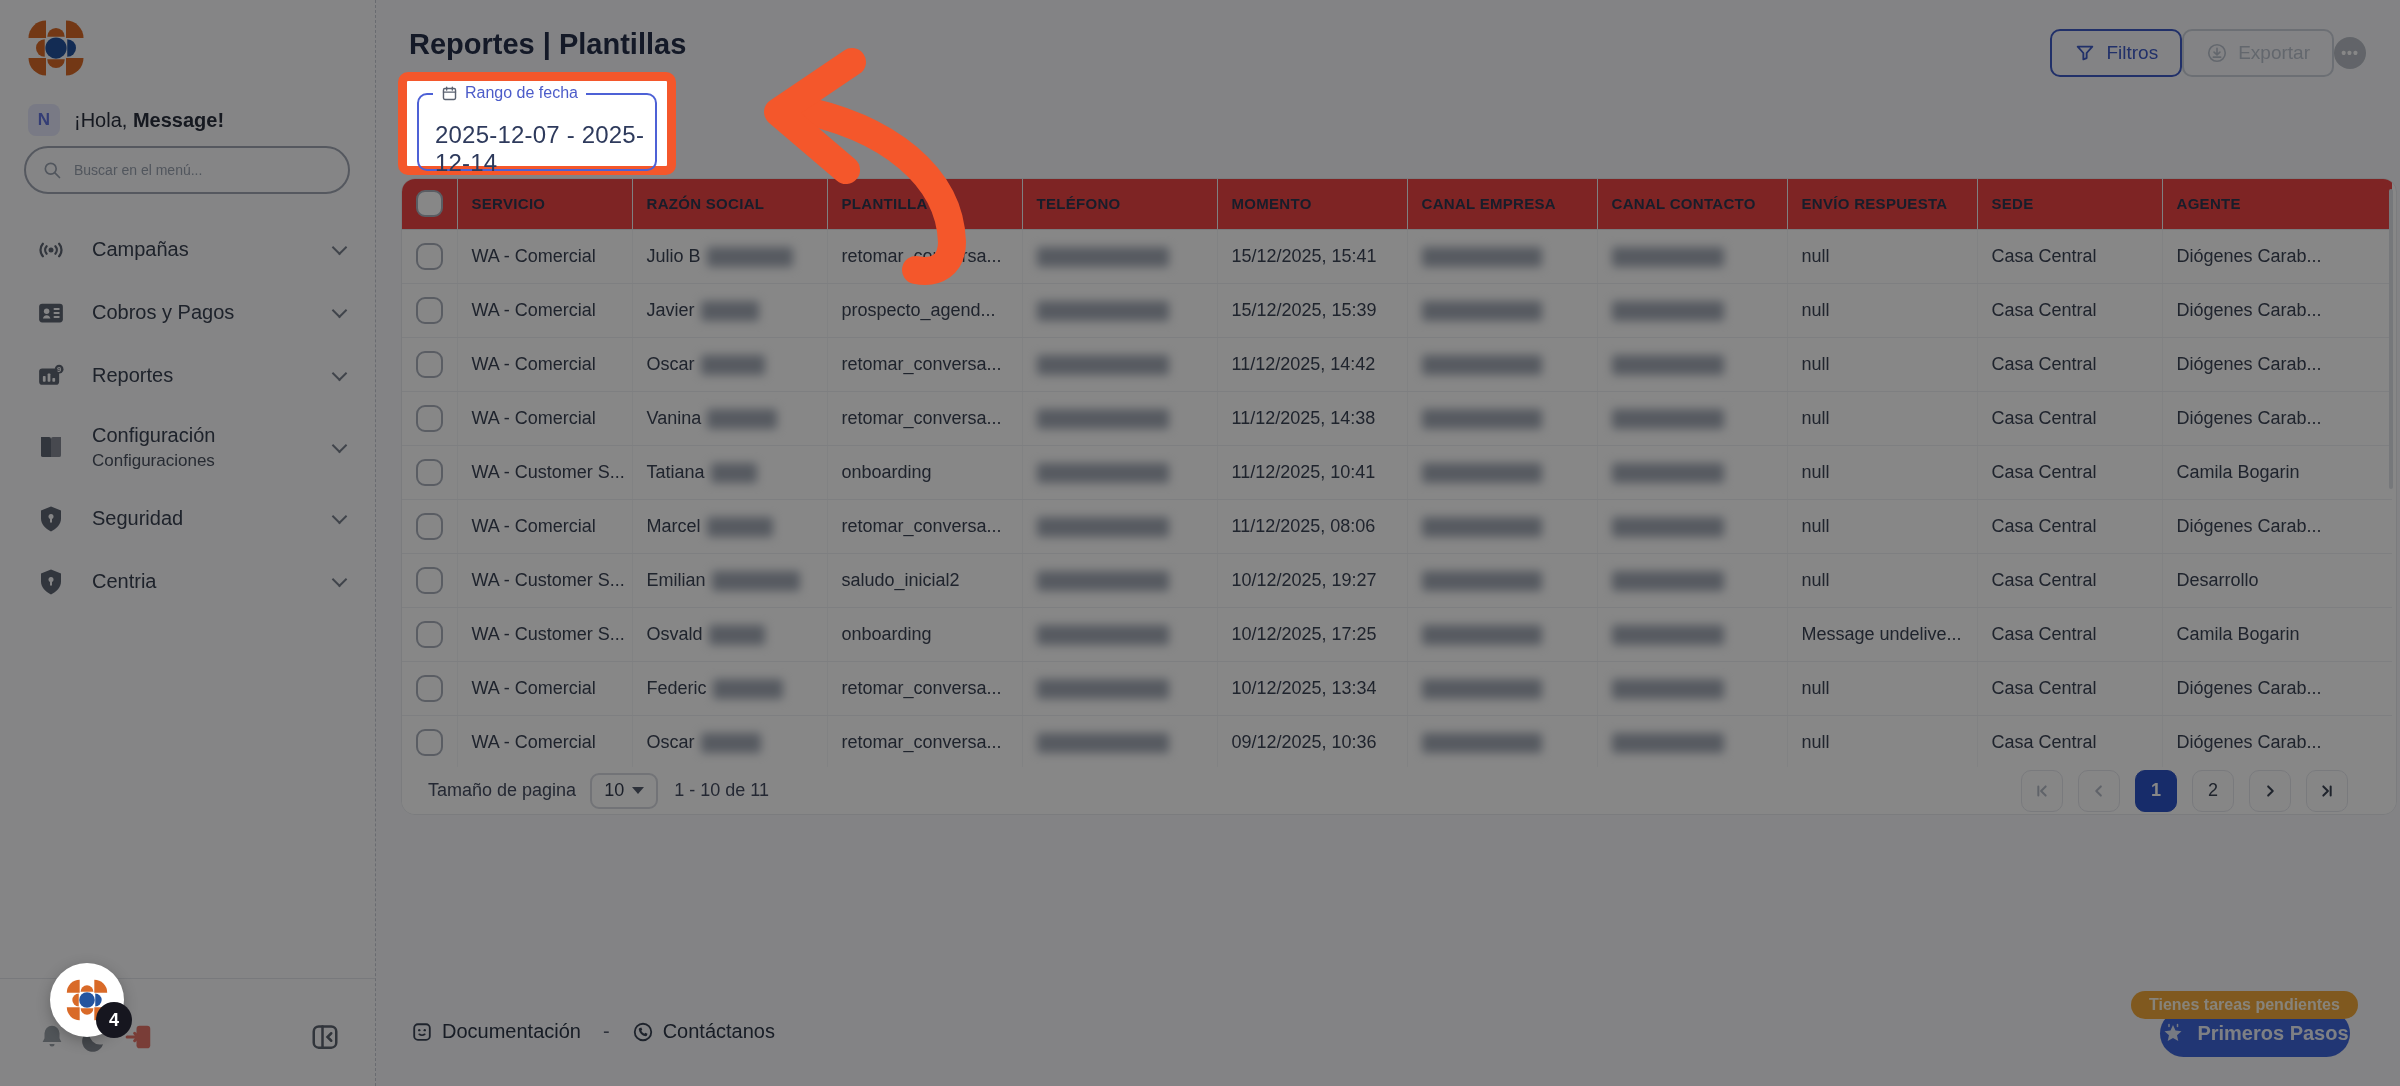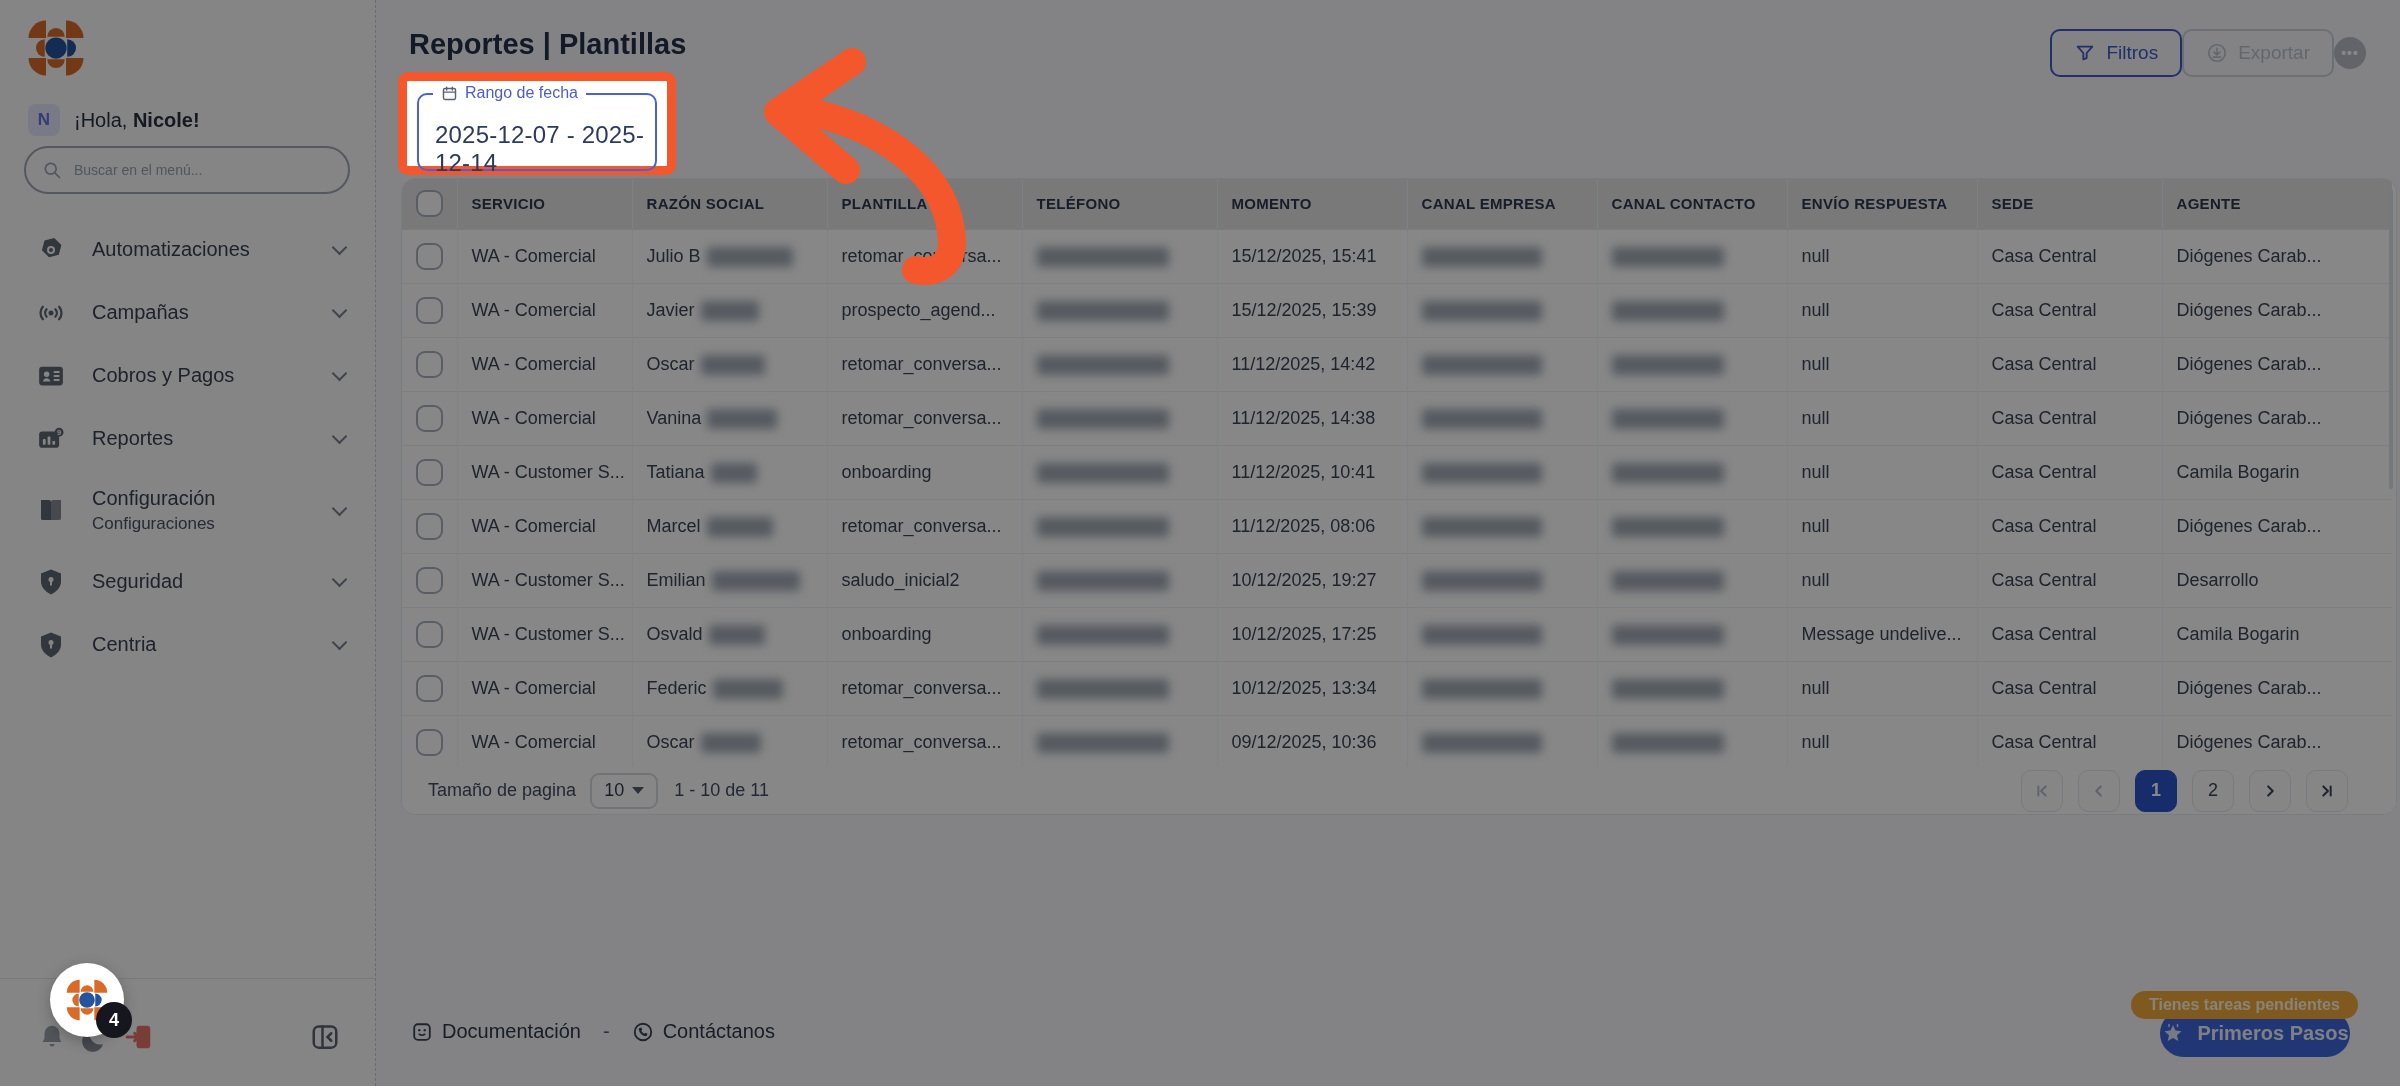--- a/index.html
+++ b/index.html
@@ -112,21 +112,21 @@
 
   .arrow-annot { position: absolute; left: 690px; top: 20px; width: 360px; height: 280px; z-index: 55; pointer-events: none; }
 
   
   .table-card {
     position: absolute; left: 24px; top: 178px; width: 1996px; height: 637px;
     background: #ffffff; border: 1px solid #e8eaee; border-radius: 14px; overflow: hidden;
   }
   table { border-collapse: collapse; table-layout: fixed; width: 1990px; }
   thead th {
-    height: 50px; background: #e5e5e5; border-bottom: 1px solid #e6e8ed;
+    height: 50px; background: #ef4444; border-bottom: 1px solid #e6e8ed;
     font-size: 15px; font-weight: bold; color: #2f3850; text-align: left;
     padding-left: 14px; letter-spacing: 0.3px; white-space: nowrap; overflow: hidden;
     border-right: 1px solid #f0f1f4;
   }
   thead th:last-child, tbody td:last-child { border-right: none; }
   tbody td {
     height: 54px; border-bottom: 1px solid #eef0f3; border-right: 1px solid #f4f5f7;
     font-size: 18px; color: #3c4456; padding-left: 14px; white-space: nowrap; overflow: hidden;
   }
   tbody tr:last-child td { border-bottom: none; }
@@ -310,39 +310,32 @@
   <div class="logo-box">
     <svg width="60" height="60">
         <use href="#sym-logo"></use>
       </svg>
   </div>
 
   <div class="greeting">
     <span class="avatar">N</span>
     <span>
       <span>¡Hola,</span>
-      <b>Nicole!</b>
+      <b>Message!</b>
     </span>
   </div>
 
   <div class="search-pill">
     <svg class="fic" width="20" height="20">
         <use href="#sym-search"></use>
       </svg>
     <input type="text" placeholder="Buscar en el menú..." style="">
   </div>
 
   <nav class="nav" id="nav-list">
-      <div class="nav-item">
-        <svg class="nico">
-          <use href="#sym-automation"></use>
-        </svg>
-        <span class="labels"><span class="lab">Automatizaciones</span></span>
-        <span class="chev"></span>
-      </div>
       <div class="nav-item">
         <svg class="nico">
           <use href="#sym-broadcast"></use>
         </svg>
         <span class="labels"><span class="lab">Campañas</span></span>
         <span class="chev"></span>
       </div>
       <div class="nav-item">
         <svg class="nico">
           <use href="#sym-payments"></use>

